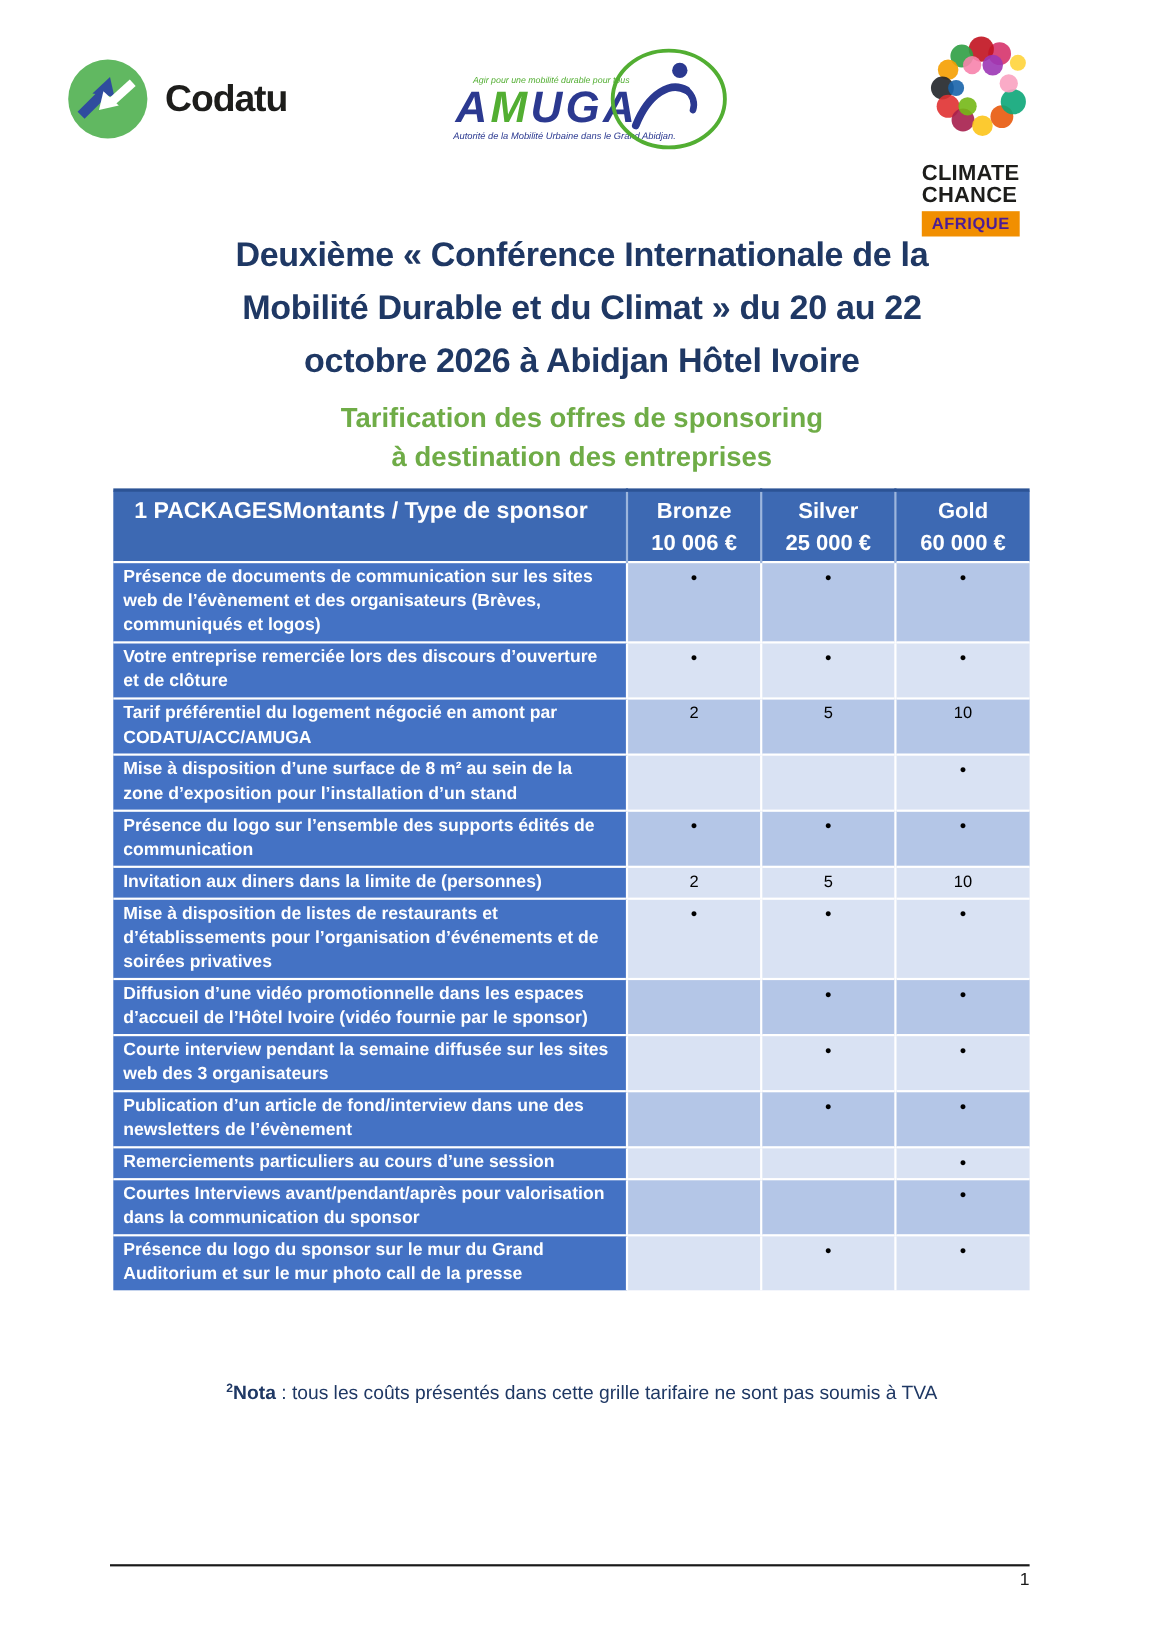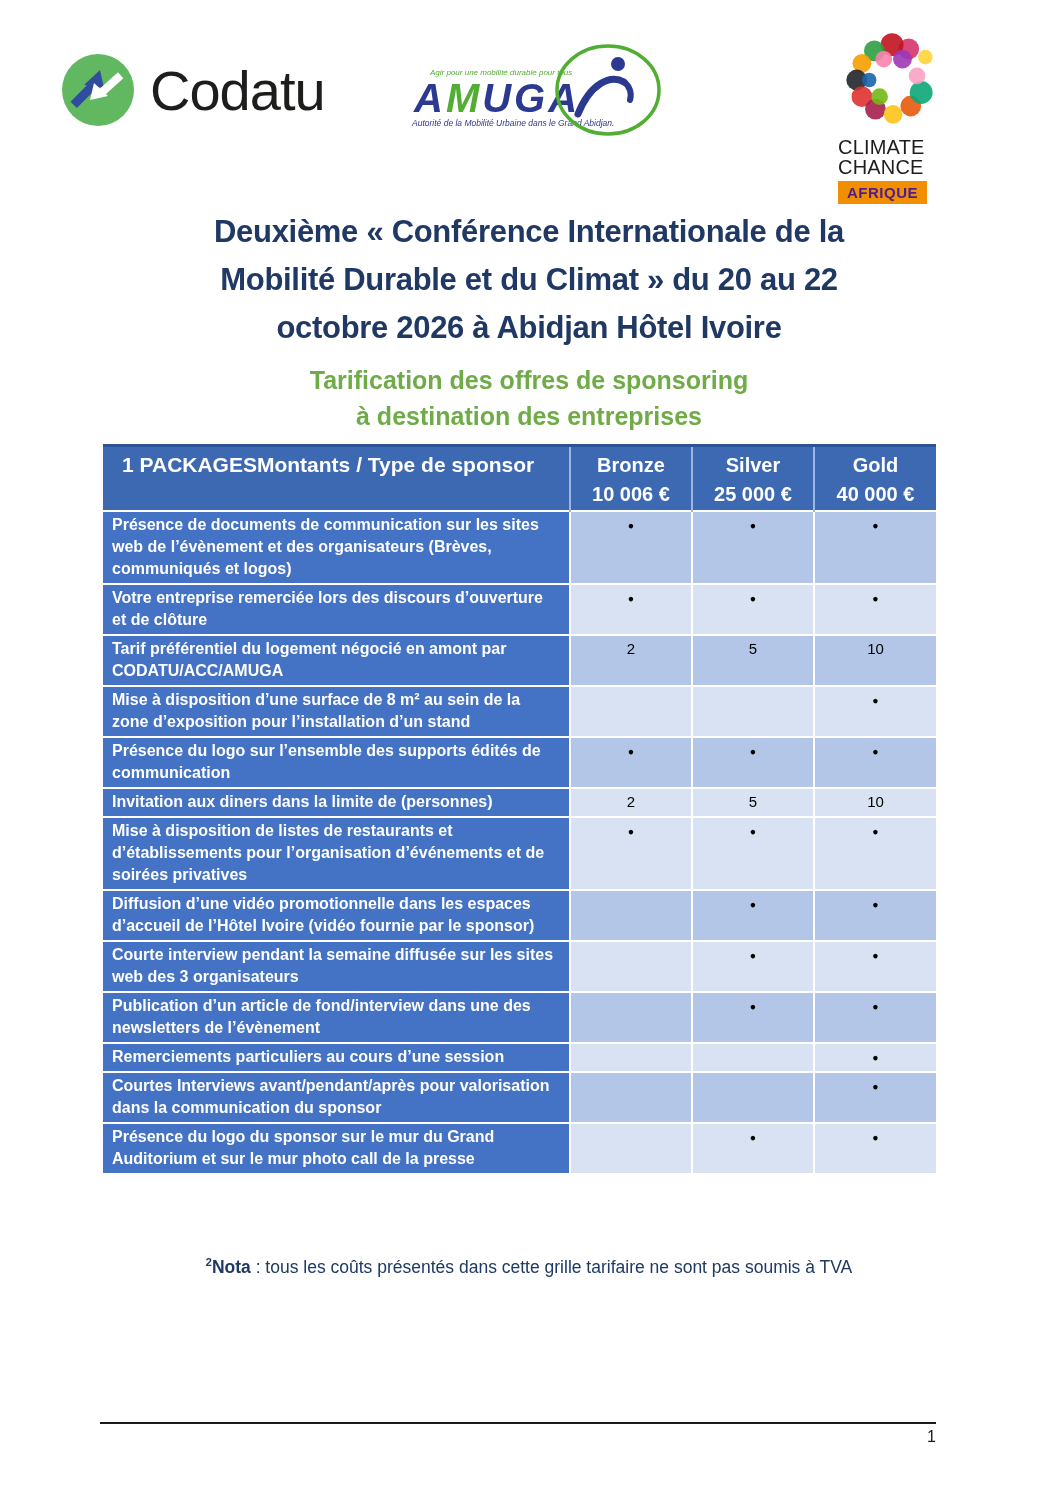--- a/index.html
+++ b/index.html
@@ -2,28 +2,28 @@
 <html><head>
 <meta charset="utf-8">
 <style>
   html,body{margin:0;padding:0;background:#ffffff;}
   #page{position:relative;width:1058px;height:1497px;background:#ffffff;overflow:hidden;
         font-family:"Liberation Sans",sans-serif;
         --c-title:#1f3864; --c-green:#6fac47; --c-head:#3d69b3; --c-label:#4472c4;
         --c-band-dark:#b4c6e7; --c-band-light:#d9e2f3; --c-badge:#f18f01;}
   
   .codatu{position:absolute;left:60px;top:52px;display:flex;align-items:center;gap:14px;}
-  .codatu-text{font-size:56px;font-weight:400;color:#1d1d1b;letter-spacing:-1px;}
+  .codatu-text{font-size:34px;font-weight:700;color:#1d1d1b;letter-spacing:-1px;}
   .amuga{position:absolute;left:412px;top:42px;width:240px;height:115px;}
   .amuga-tagline{position:absolute;left:18px;top:26px;font-size:8px;font-style:italic;color:#52ae32;white-space:nowrap;}
   .amuga-word{position:absolute;left:2px;top:34px;font-size:40px;font-weight:700;font-style:italic;letter-spacing:3px;white-space:nowrap;}
   .amuga-sub{position:absolute;left:0px;top:76px;font-size:8.5px;font-style:italic;color:#2b3990;white-space:nowrap;}
   .amuga-ellipse{position:absolute;right:-12px;top:0px;}
   .cchance{position:absolute;left:838px;top:28px;width:110px;text-align:left;}
-  .cchance-words{font-size:20px;font-weight:400;color:#1d1d1b;line-height:20px;letter-spacing:0.2px;margin-top:1px;}
+  .cchance-words{font-size:20px;font-weight:700;color:#1d1d1b;line-height:20px;letter-spacing:0.2px;margin-top:11px;}
   .cchance-badge{display:inline-block;margin-top:4px;background:var(--c-badge);color:#4c1d95;
                  font-size:15px;font-weight:700;padding:3px 9px;letter-spacing:0.5px;}
   
   .title{position:absolute;left:50px;width:958px;top:208px;text-align:center;color:var(--c-title);
          font-size:31px;font-weight:700;line-height:48px;letter-spacing:-0.3px;}
   .subtitle{position:absolute;left:50px;width:958px;top:362px;text-align:center;color:var(--c-green);
             font-size:25px;font-weight:700;line-height:36px;}
   
   table.pricing{position:absolute;left:103px;top:444px;width:833px;border-collapse:collapse;
                 table-layout:fixed;border-top:3px solid #2c5395;}
@@ -126,21 +126,21 @@
         <th class="h-col">
           <div>Bronze</div>
           <div>10 006 €</div>
         </th>
         <th class="h-col">
           <div>Silver</div>
           <div>25 000 €</div>
         </th>
         <th class="h-col">
           <div>Gold</div>
-          <div>40 000 €</div>
+          <div>60 000 €</div>
         </th>
       </tr>
     </thead>
     <tbody>
         <tr class="band-dark">
           <td class="label-cell">Présence de documents de communication sur les sites web de l’évènement et des organisateurs (Brèves, communiqués et logos)</td>
           <td class="val-cell"><span class="dot">●</span></td>
           <td class="val-cell"><span class="dot">●</span></td>
           <td class="val-cell"><span class="dot">●</span></td>
         </tr>

